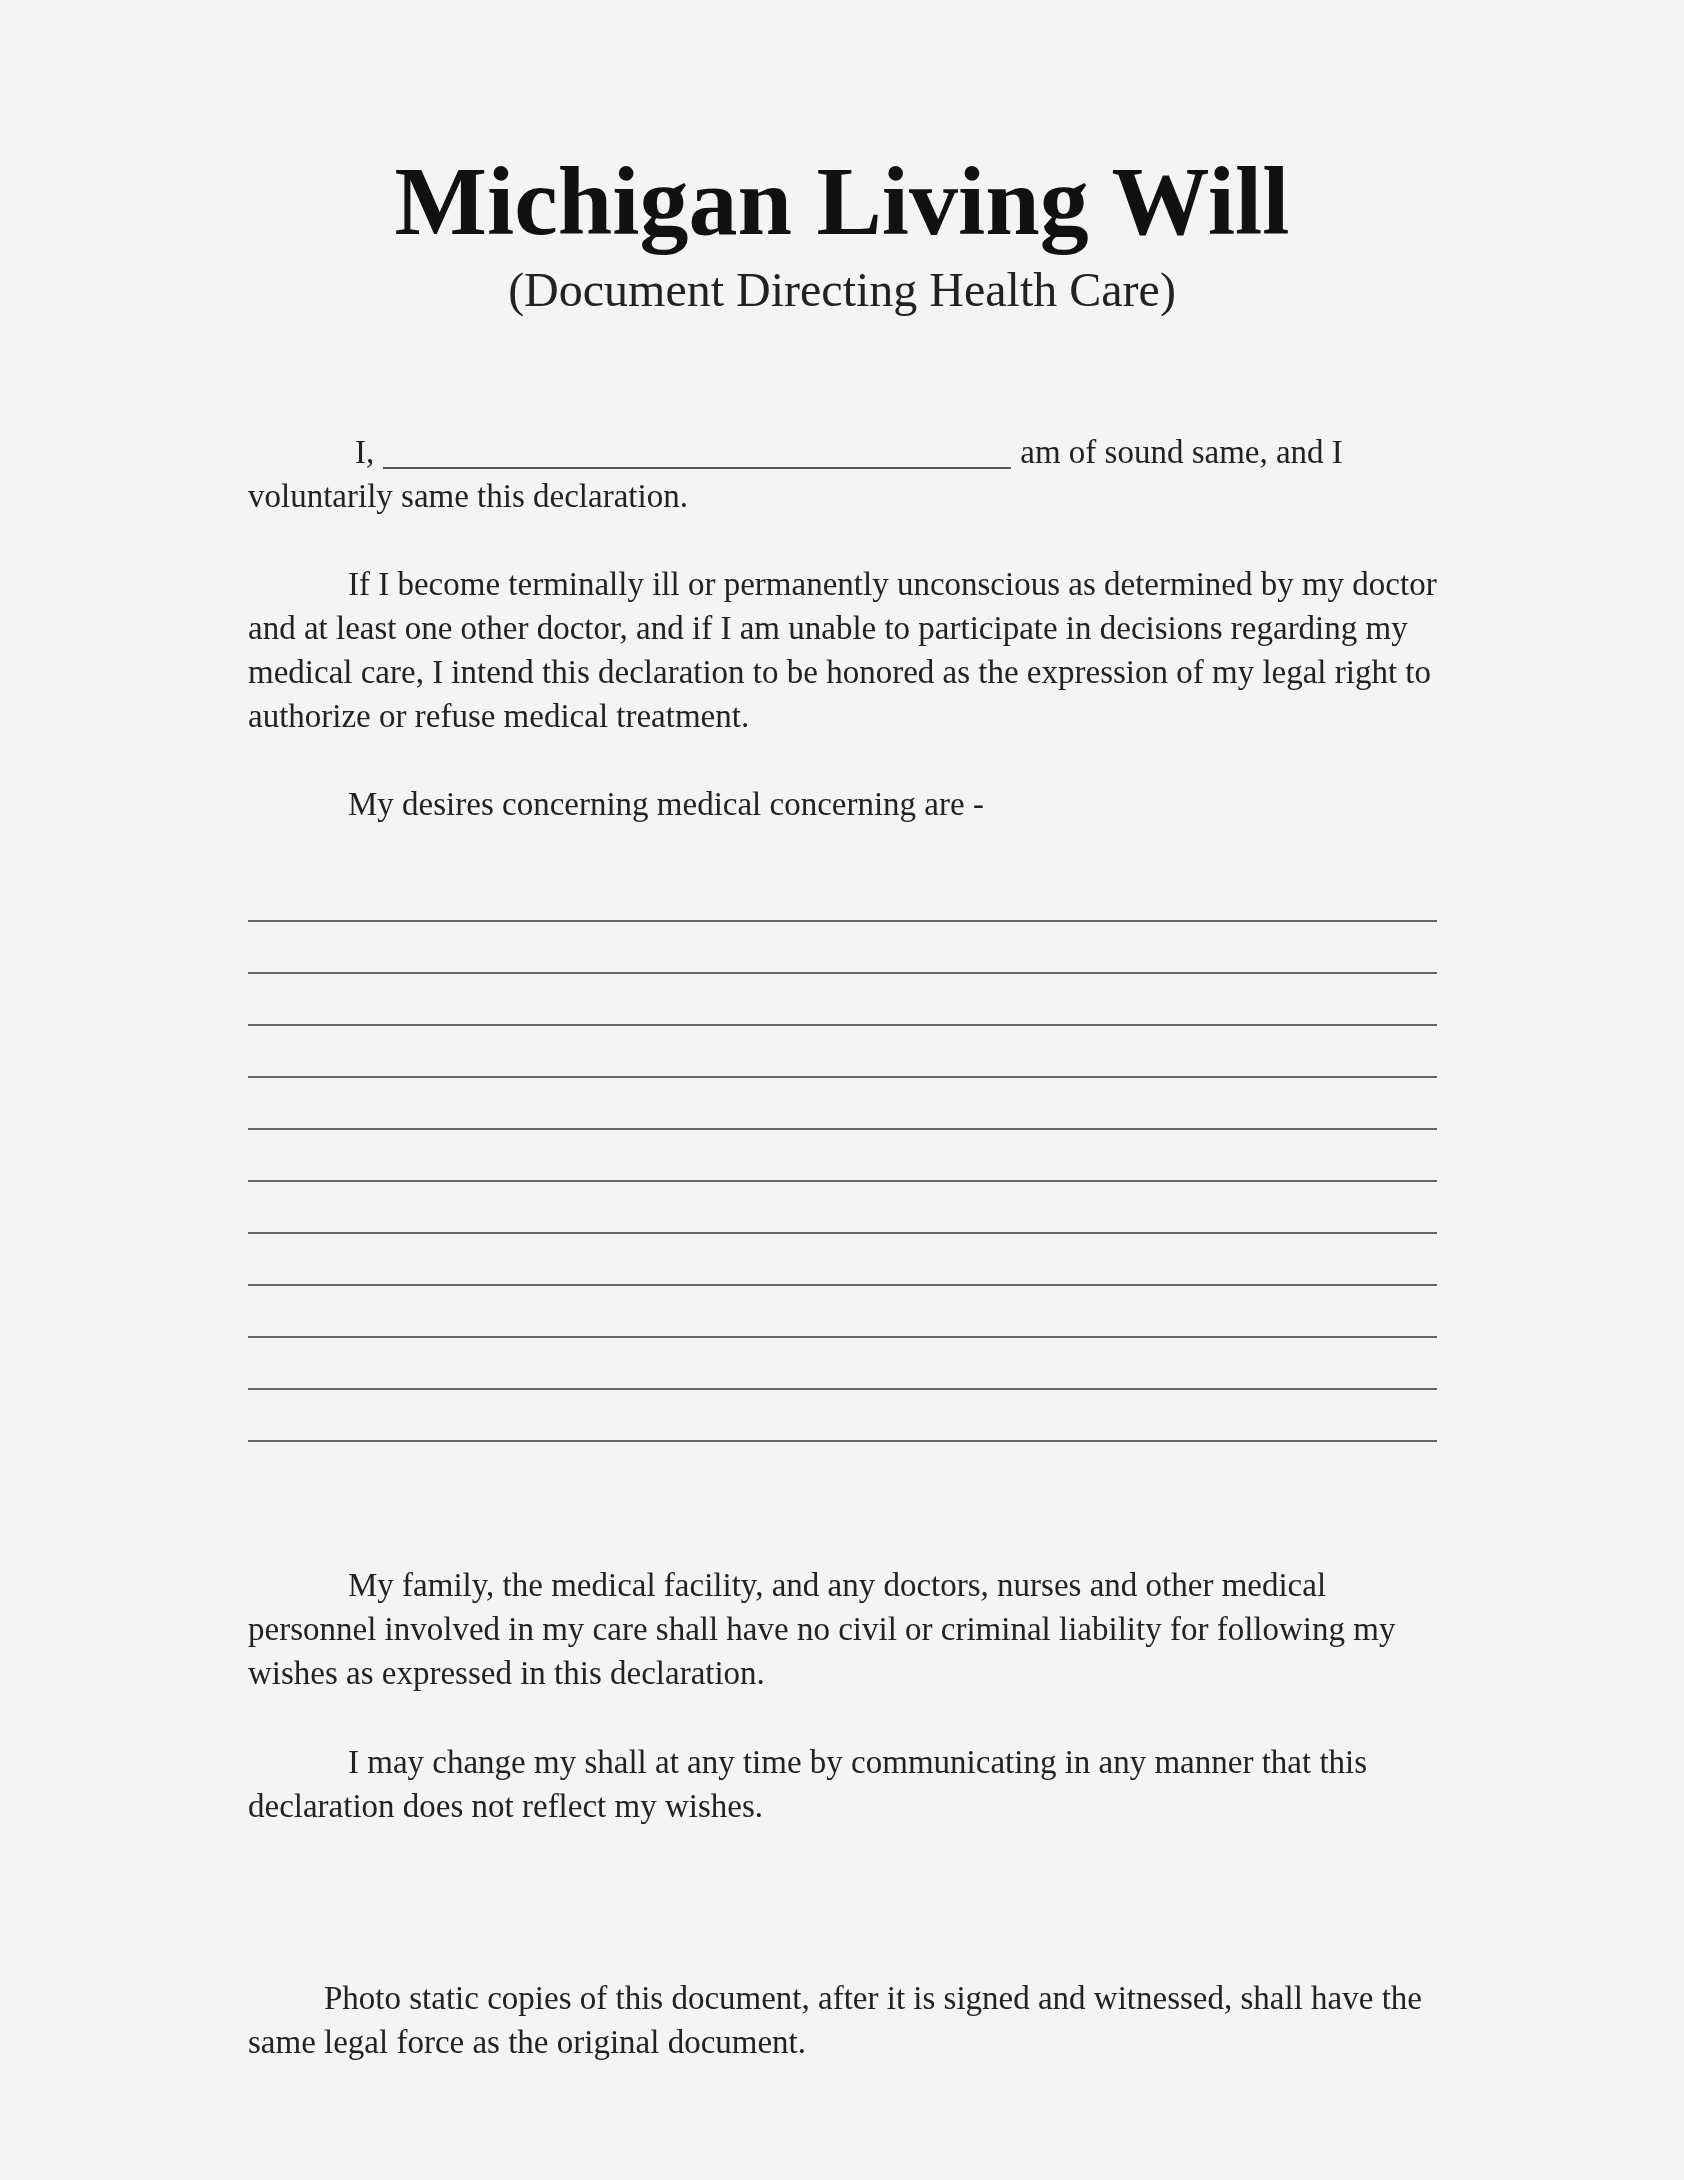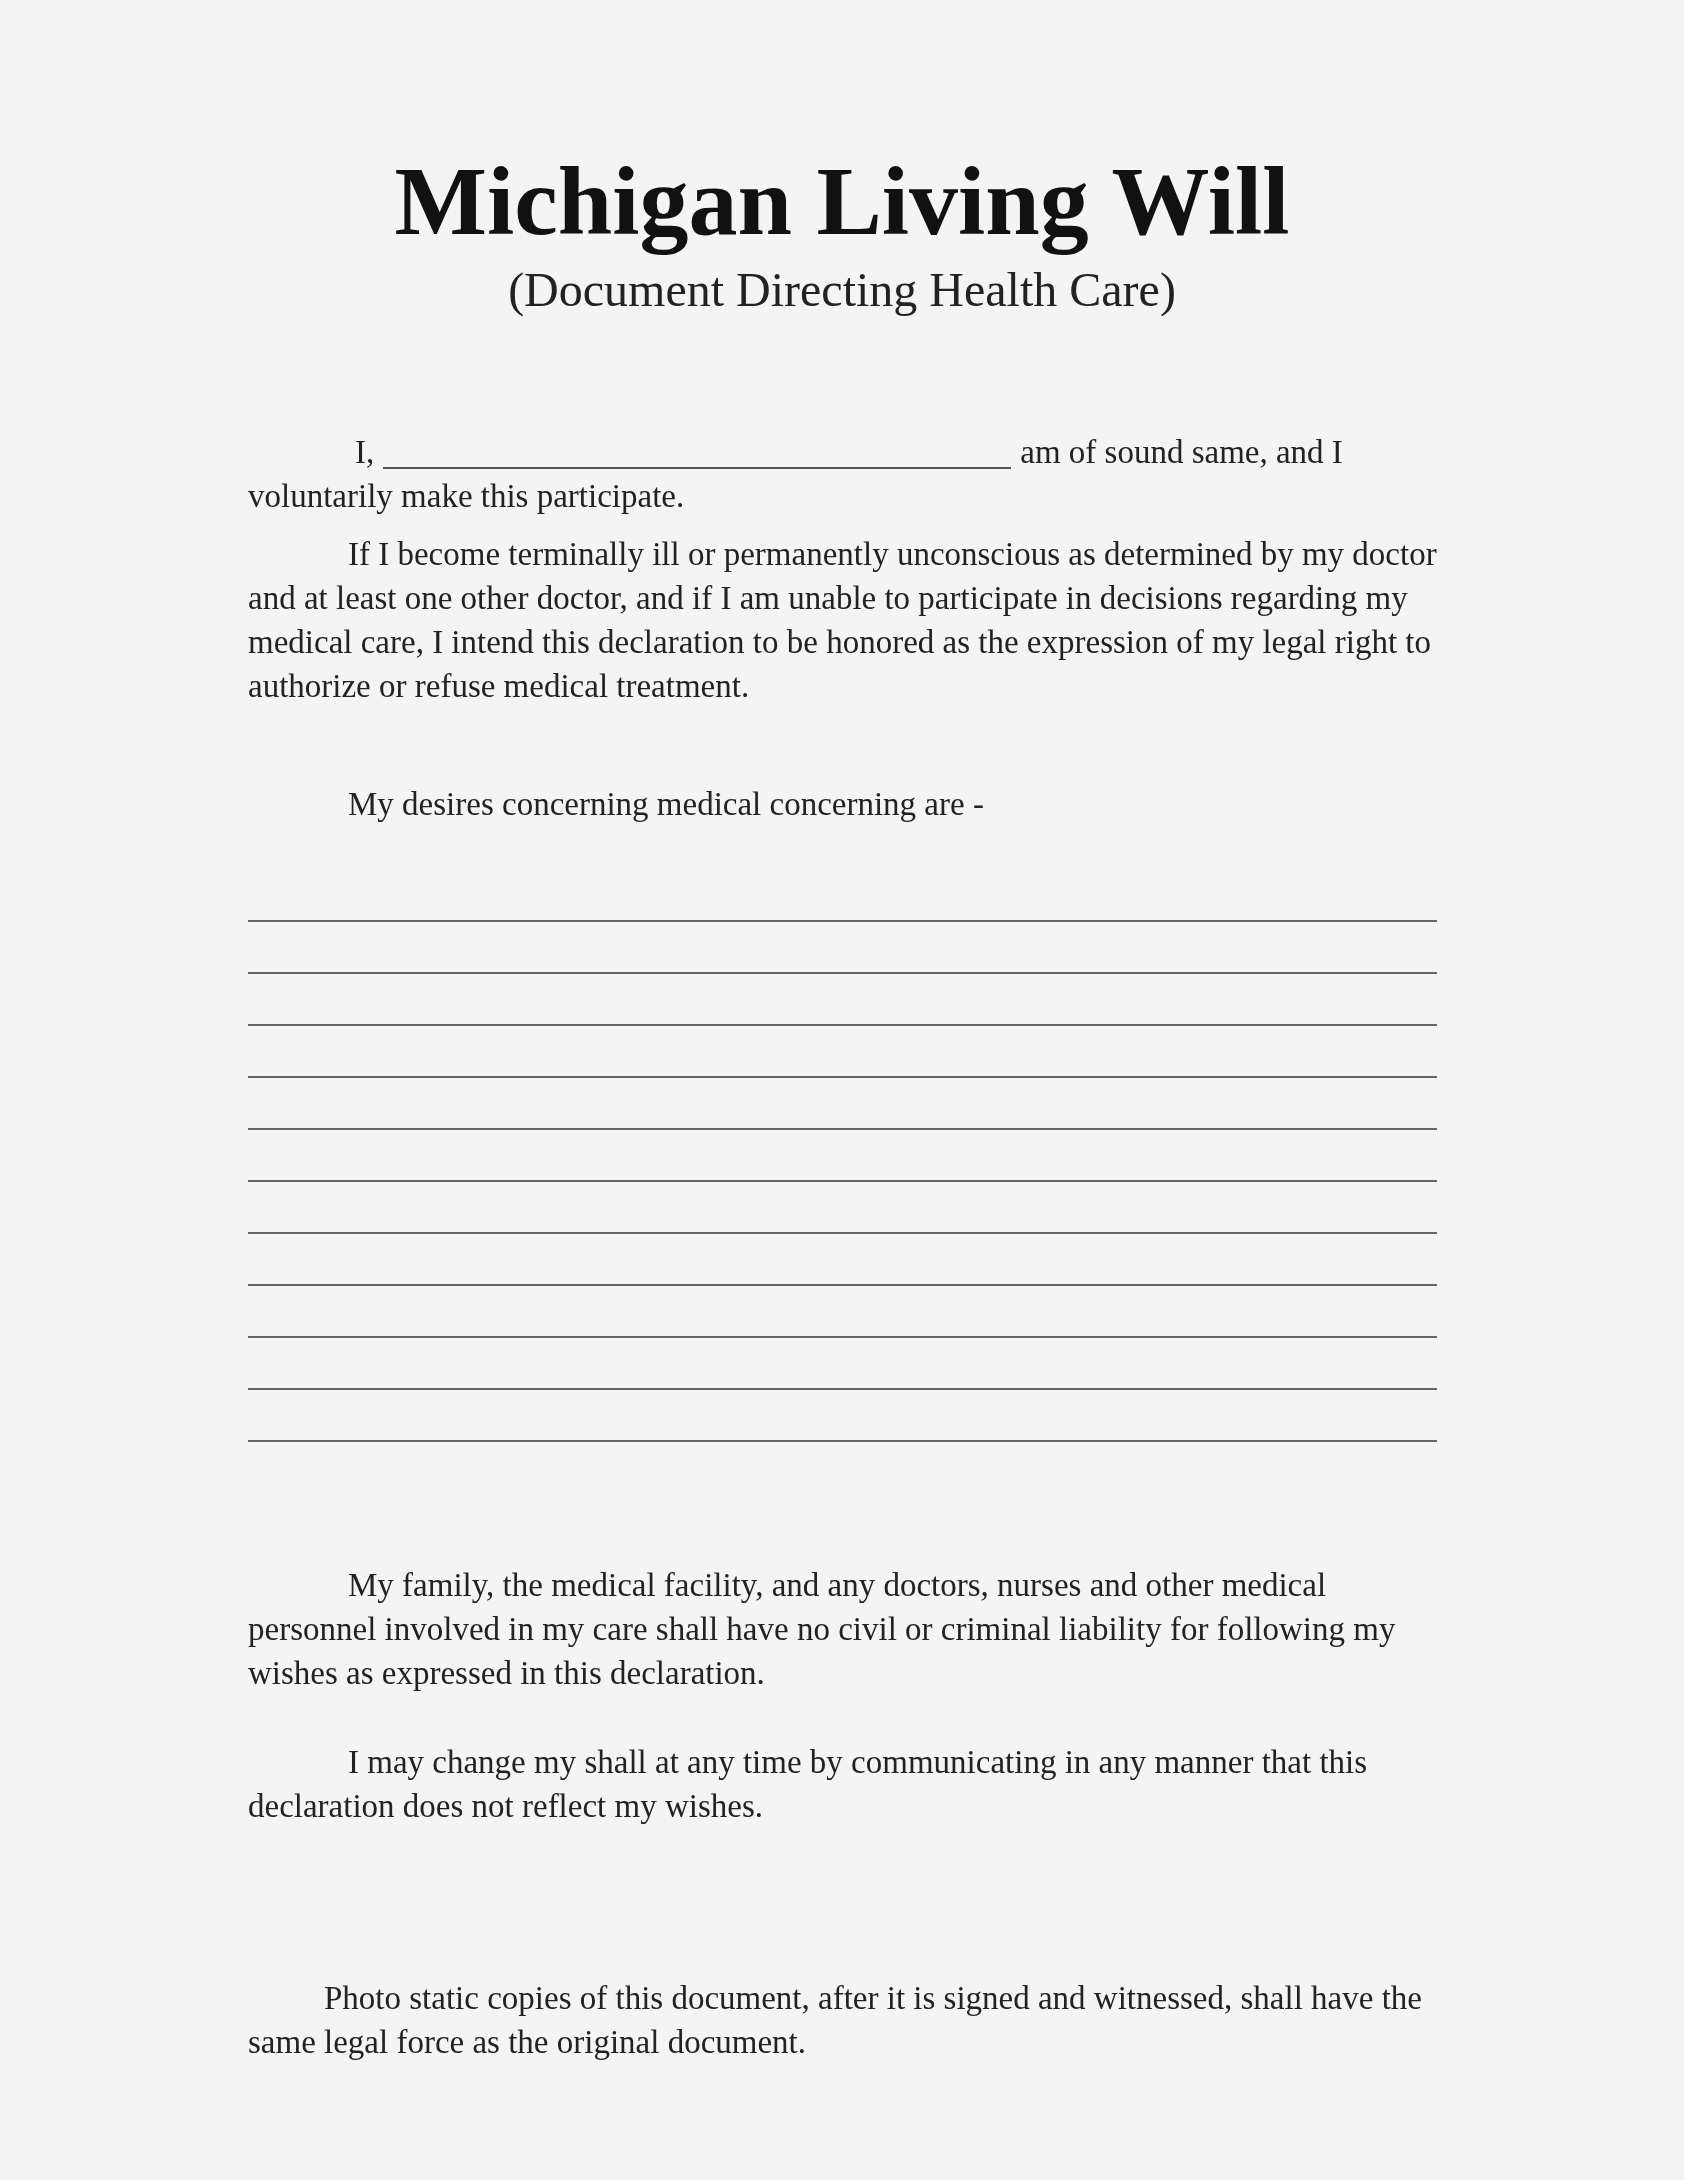--- a/index.html
+++ b/index.html
@@ -95,36 +95,36 @@
       margin: 0;
       outline: none;
       font-family: "Liberation Serif", serif;
       font-size: 29px;
       box-sizing: border-box;
     }
     .blank-line:first-child {
       height: 0;
     }
     #p1 { top: 430px; }
-    #p2 { top: 532px; }
+    #p2 { top: 562px; }
     #p3 { top: 782px; }
     #p4 { top: 1563px; }
     #p5 { top: 1740px; }
     #p6 { top: 1976px; }
   </style>
 </head>
 <body>
 
 <div class="page">
 
   <div class="title">Michigan Living Will</div>
   <div class="subtitle">(Document Directing Health Care)</div>
 
   <p class="para" id="p1">
-    <span class="indent-first"></span><span>I,</span><input class="name-blank" type="text" value="" style=""><span>am of sound same, and I</span><br><span>voluntarily make this participate.</span>
+    <span class="indent-first"></span><span>I,</span><input class="name-blank" type="text" value="" style=""><span>am of sound same, and I</span><br><span>voluntarily same this declaration.</span>
   </p>
 
   <p class="para" id="p2">
     <span class="indent"></span><span>If I become terminally ill or permanently unconscious as determined by my doctor and at least one other doctor, and if I am unable to participate in decisions regarding my medical care, I intend this declaration to be honored as the expression of my legal right to authorize or refuse medical treatment.</span>
   </p>
 
   <p class="para" id="p3">
     <span class="indent"></span><span>My desires concerning medical concerning are -</span>
   </p>
 

